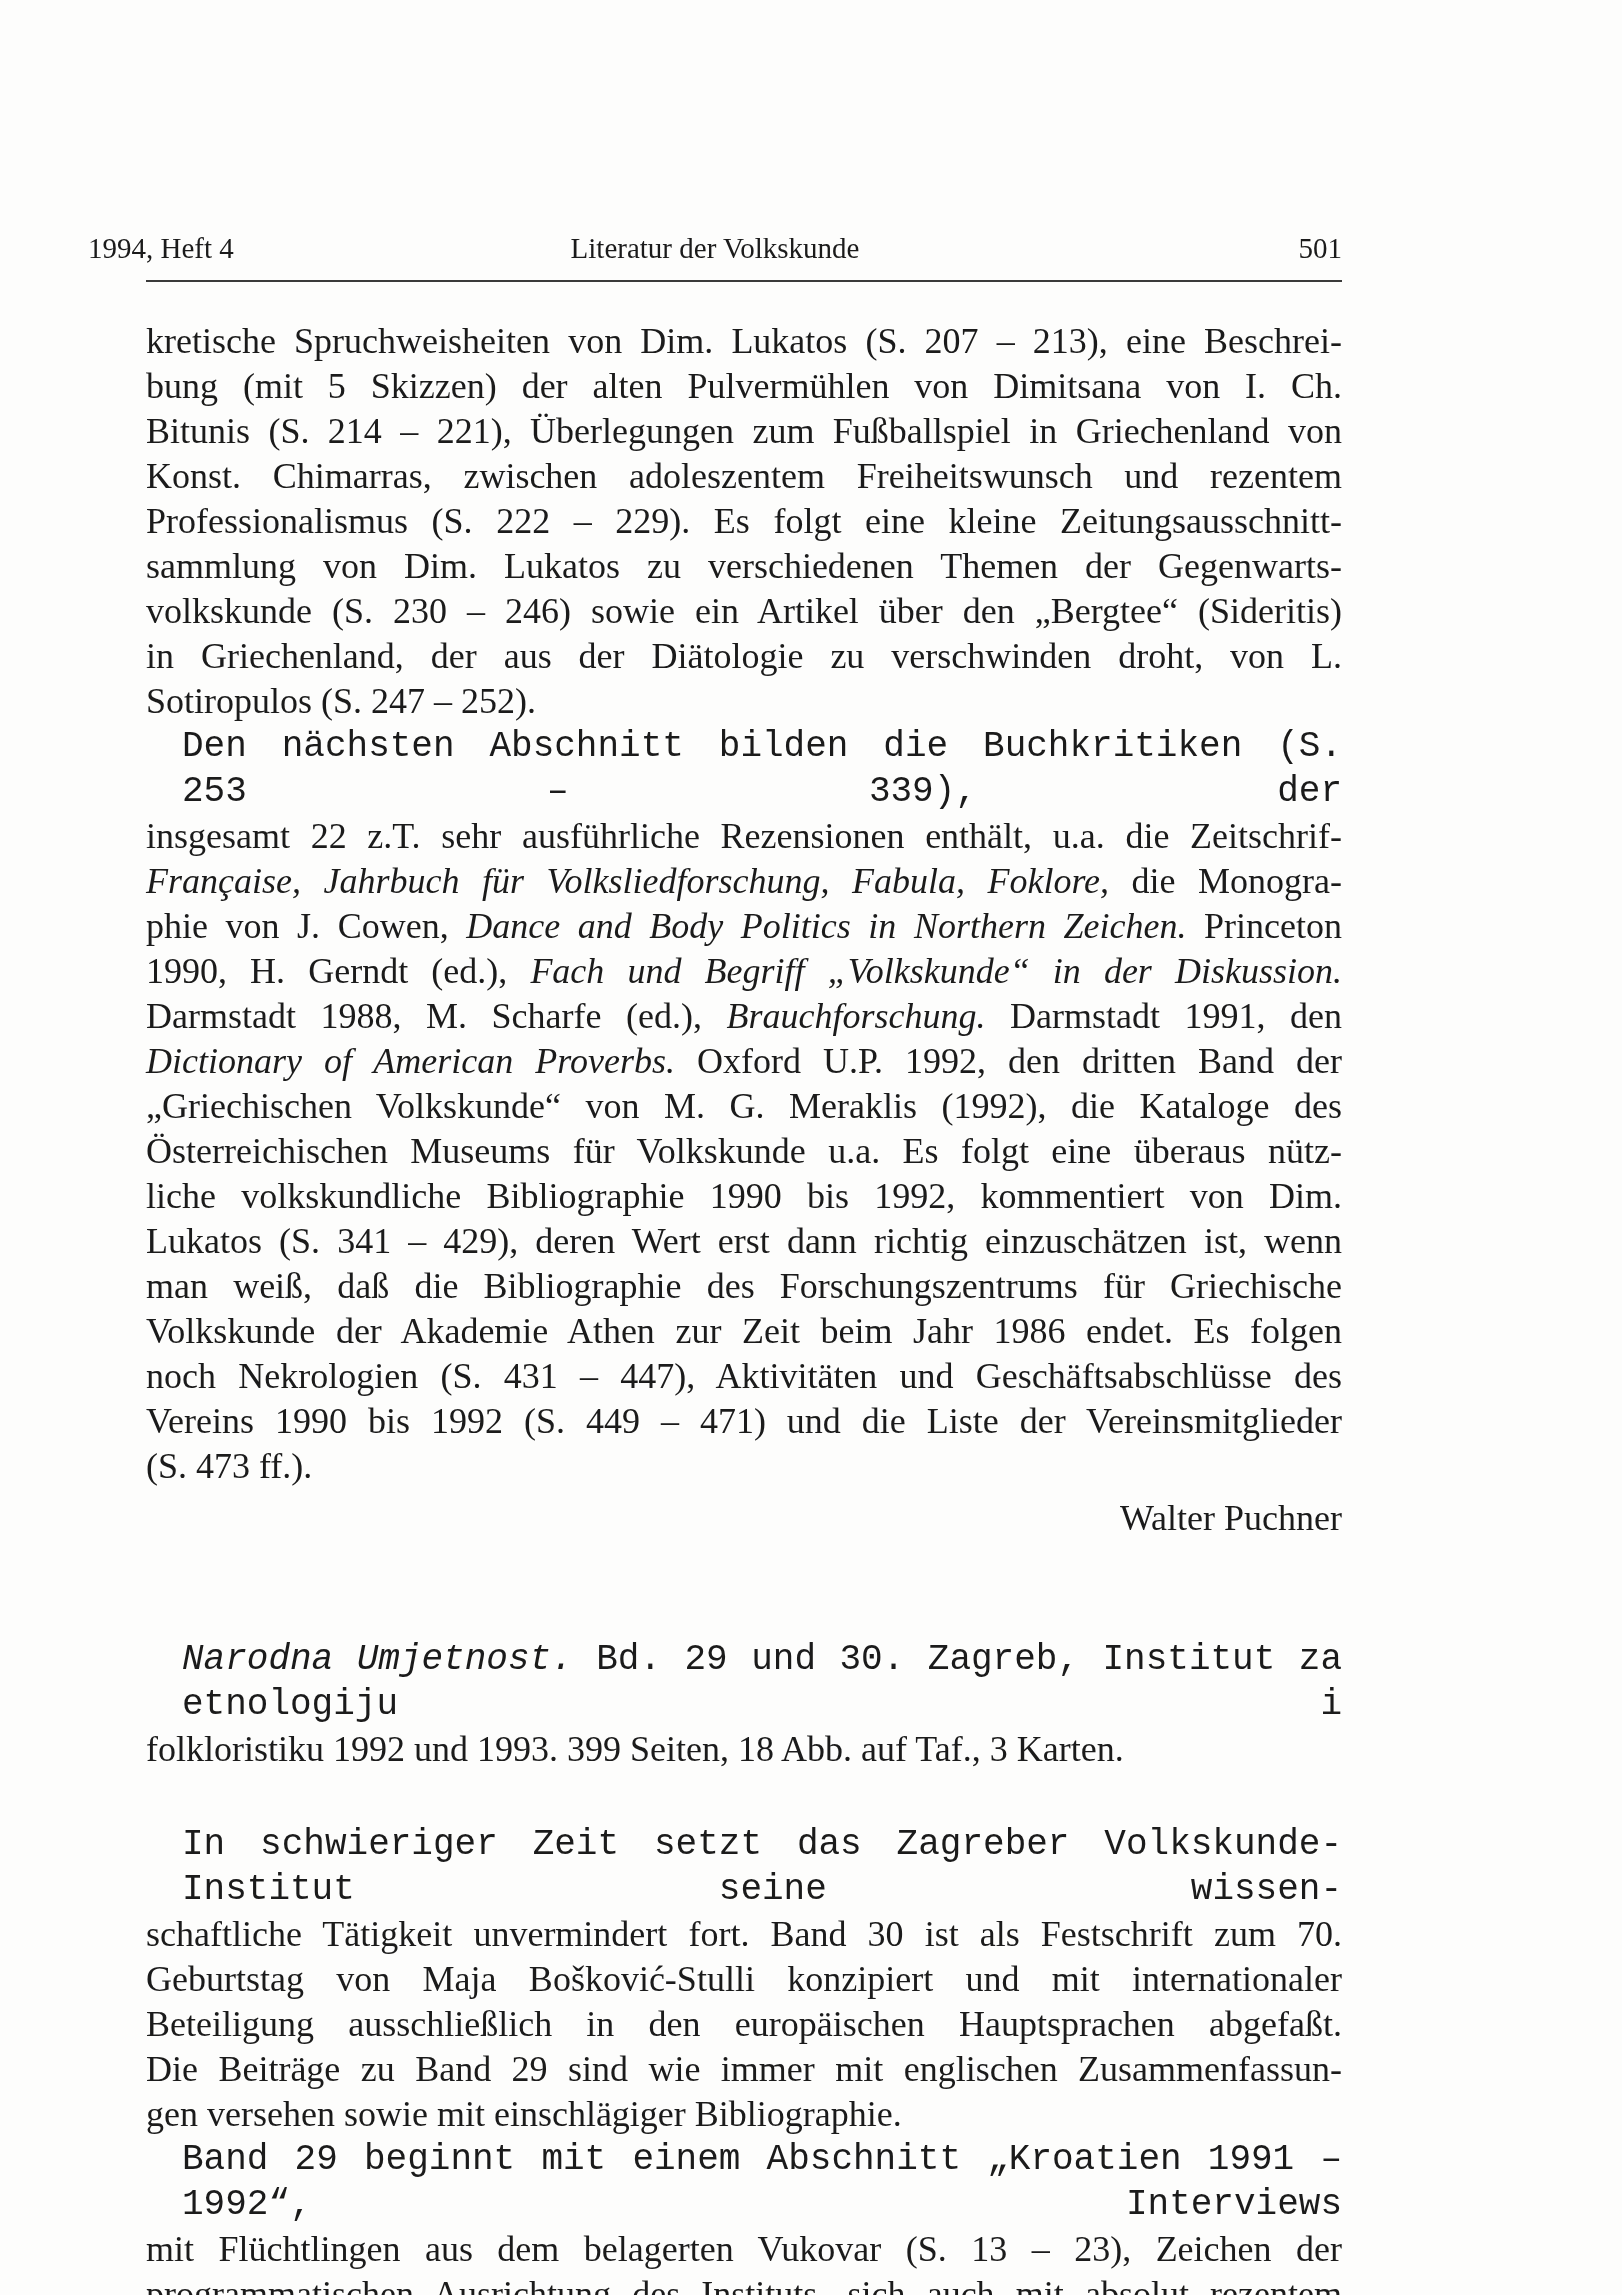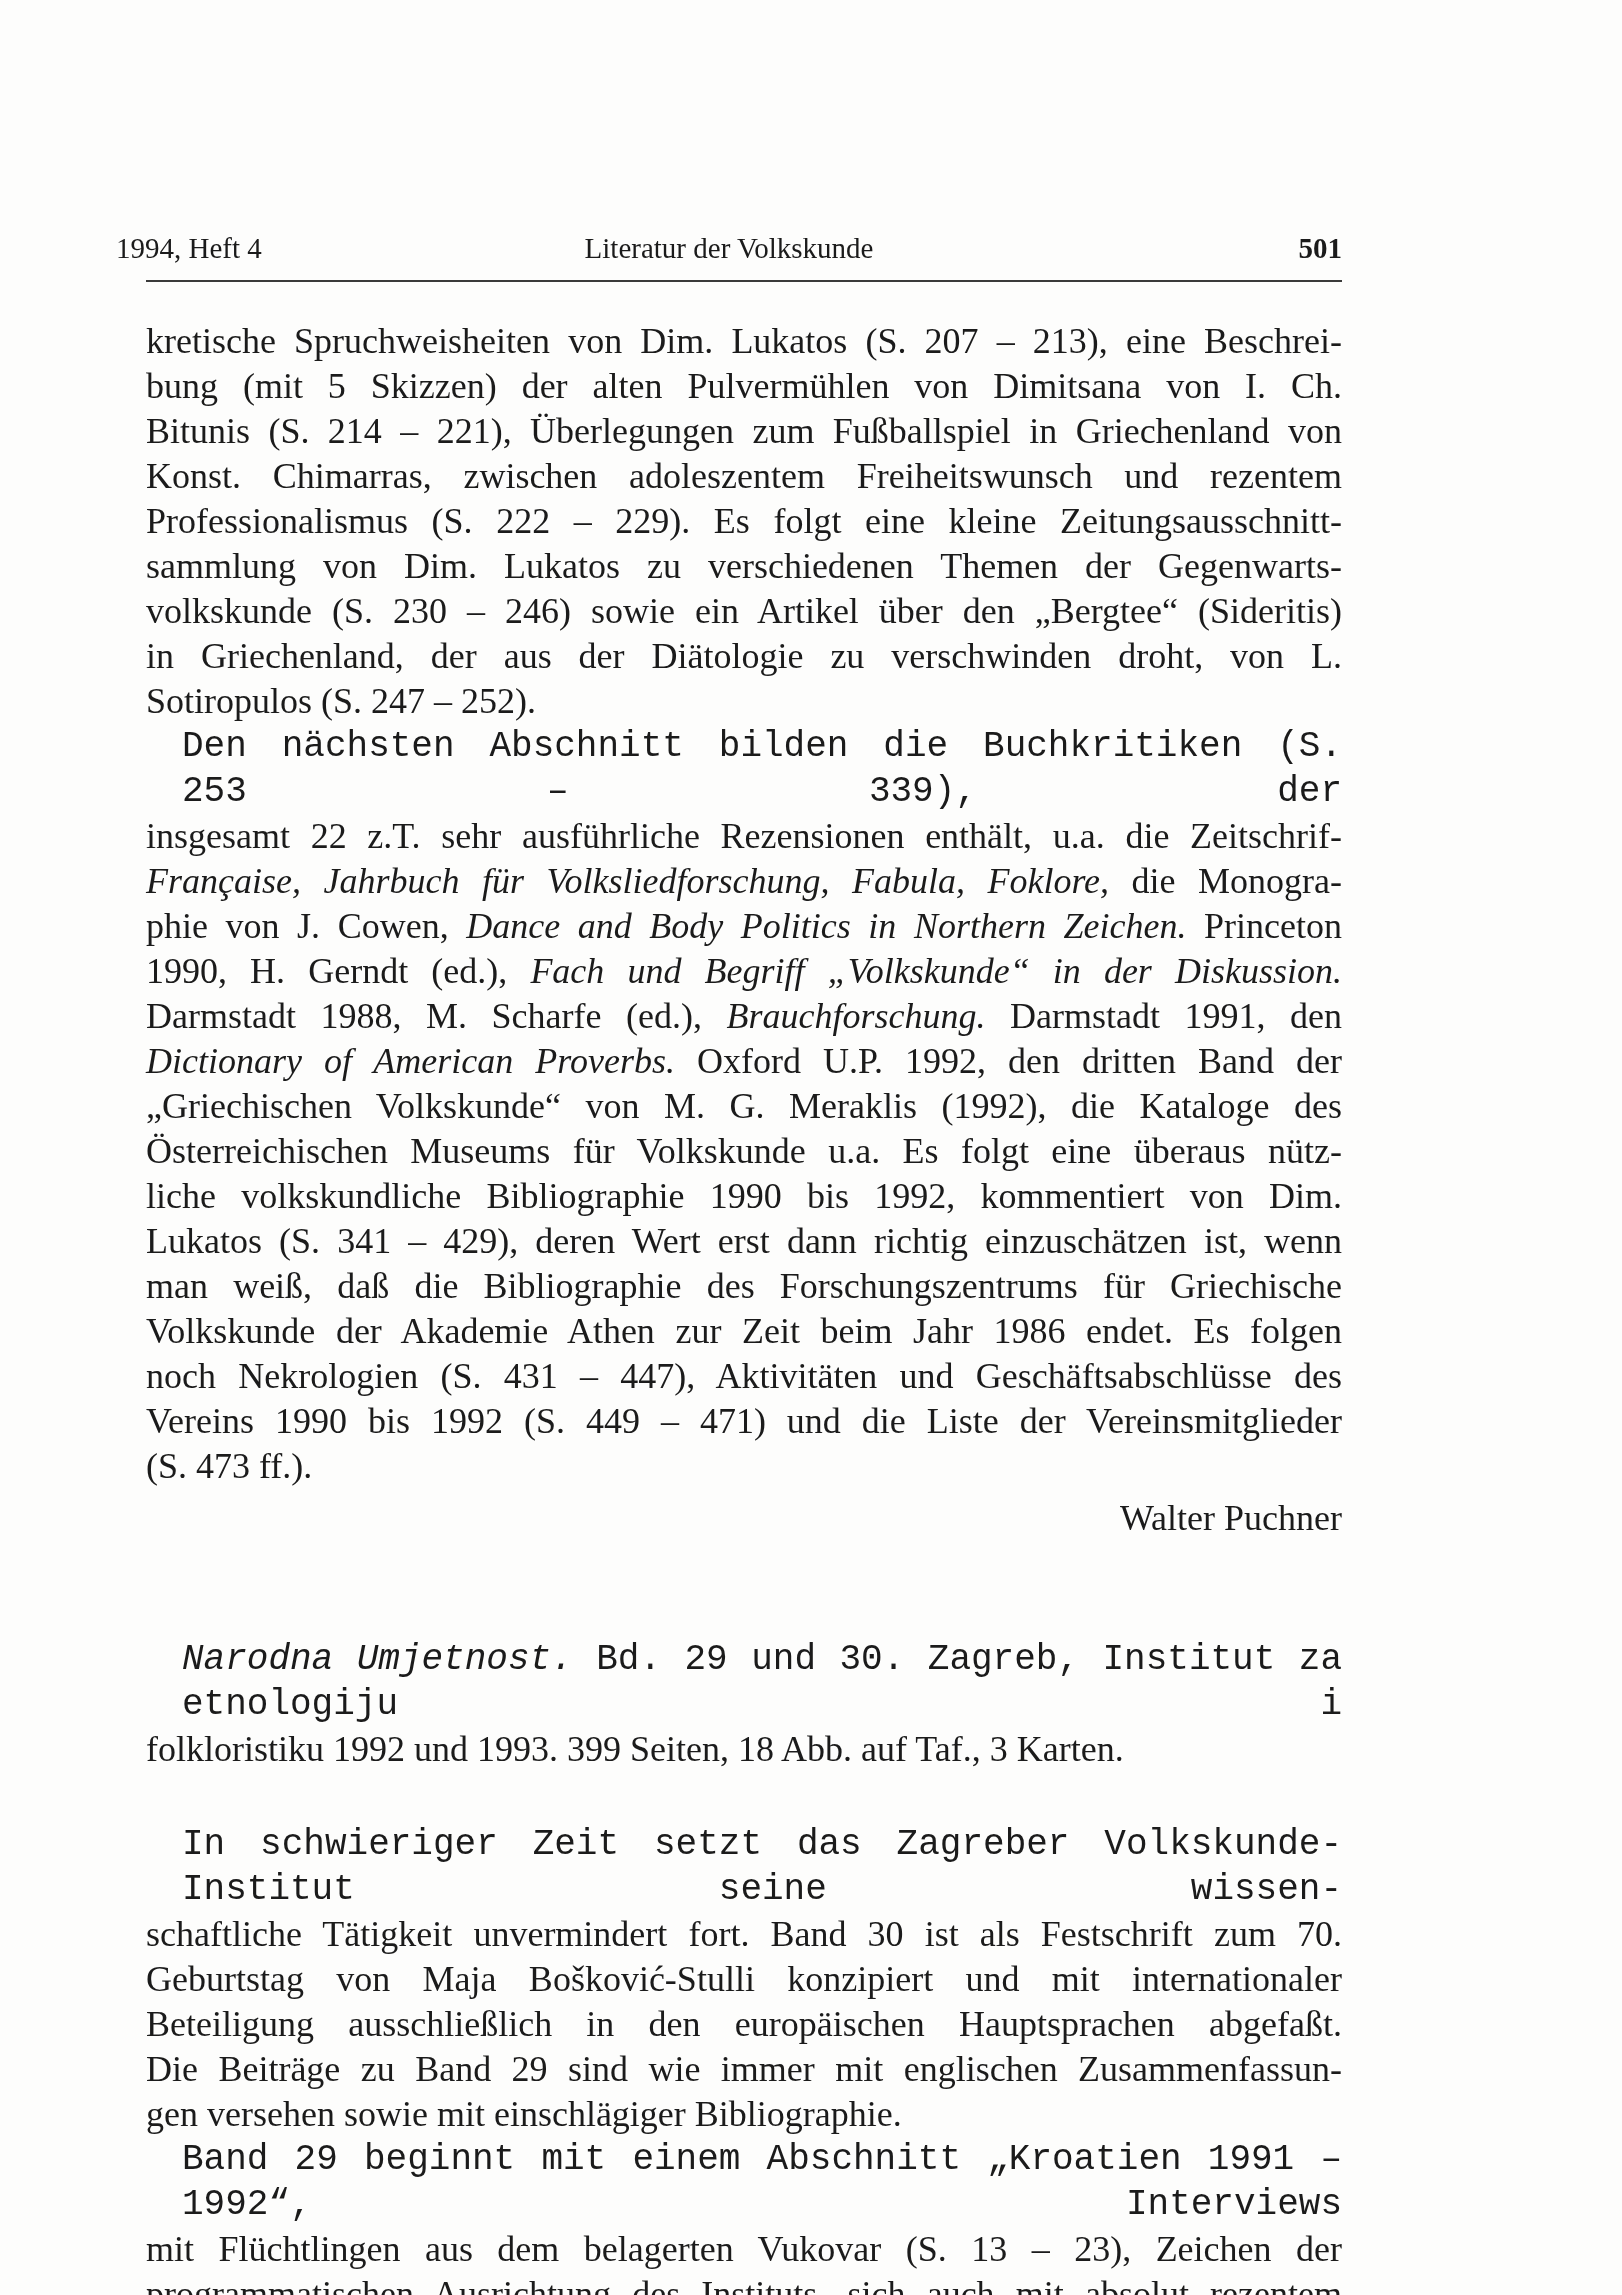--- a/index.html
+++ b/index.html
@@ -11,28 +11,28 @@
     position: relative;
     width: 1622px;
     height: 2295px;
     background: #fdfdfc;
     color: #1b1b1b;
     font-family: "Liberation Serif", "DejaVu Serif", serif;
     overflow: hidden;
   }
   .running-head {
     position: relative;
-    margin: 230px 280px 0 116px;
+    margin: 230px 280px 0 88px;
     height: 37px;
     font-size: 29px;
     line-height: 37px;
   }
   .running-head .rh-left  { position: absolute; left: 0; top: 0; }
   .running-head .rh-center{ position: absolute; left: 50%; top: 0; transform: translateX(-50%); white-space: nowrap; }
-  .running-head .rh-right { position: absolute; right: 0; top: 0; font-weight: bold; }
+  .running-head .rh-right { position: absolute; right: 0; top: 0; }
   .rule {
     margin: 13px 280px 0 146px;
     border-top: 2.4px solid #3a3a3a;
     height: 0;
   }
   .body-text {
     margin: 37px 280px 0 146px;
     font-size: 36px;
     line-height: 45px;
     hyphens: none;

